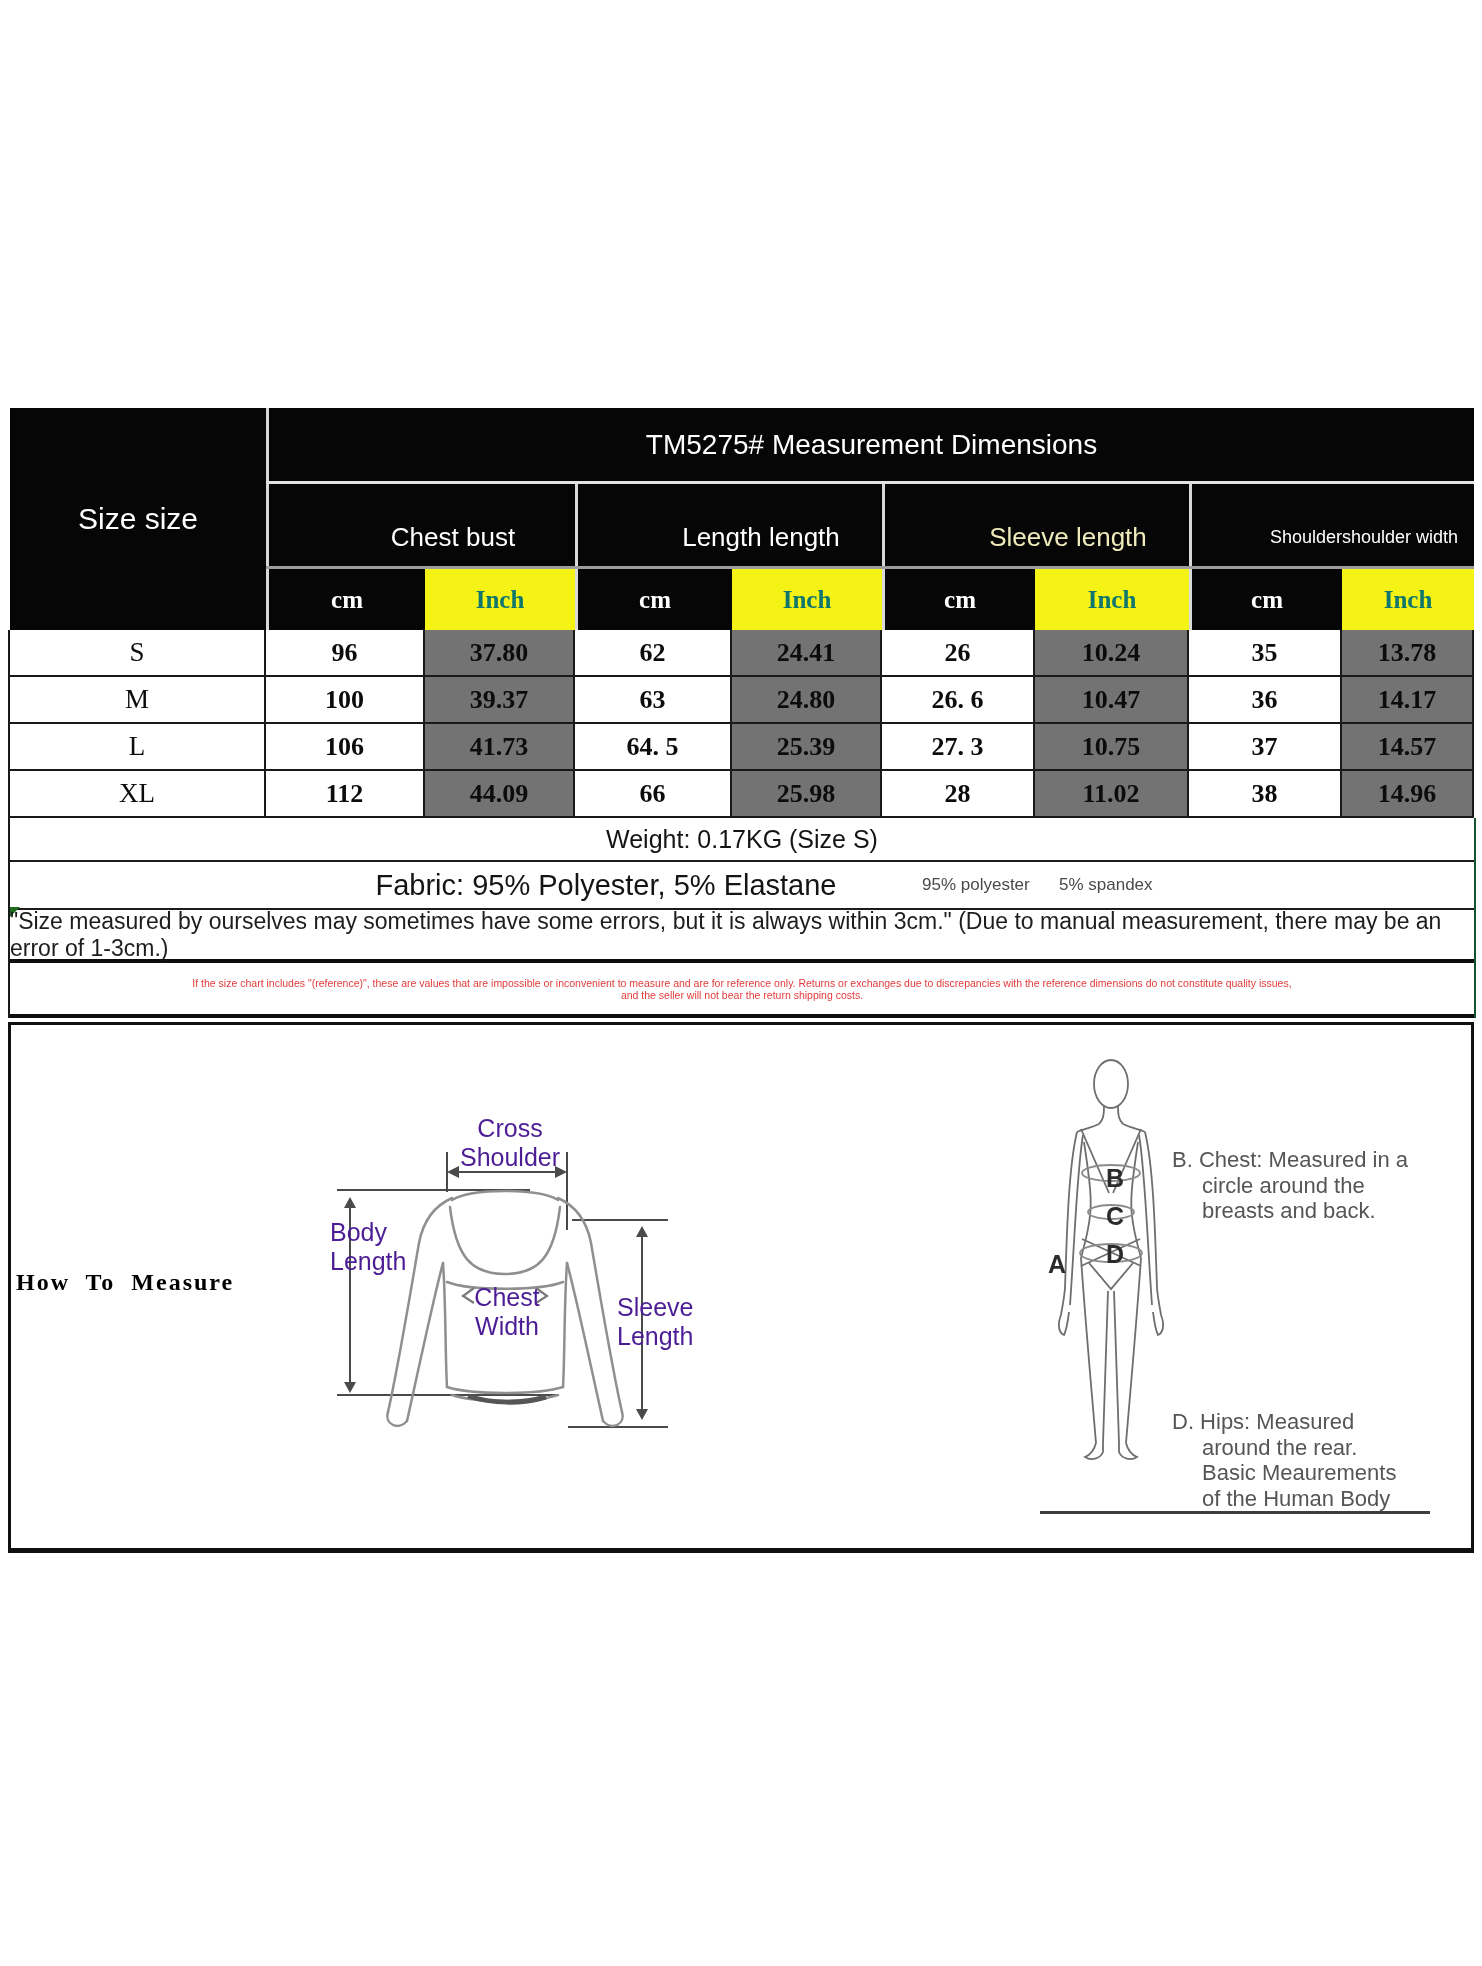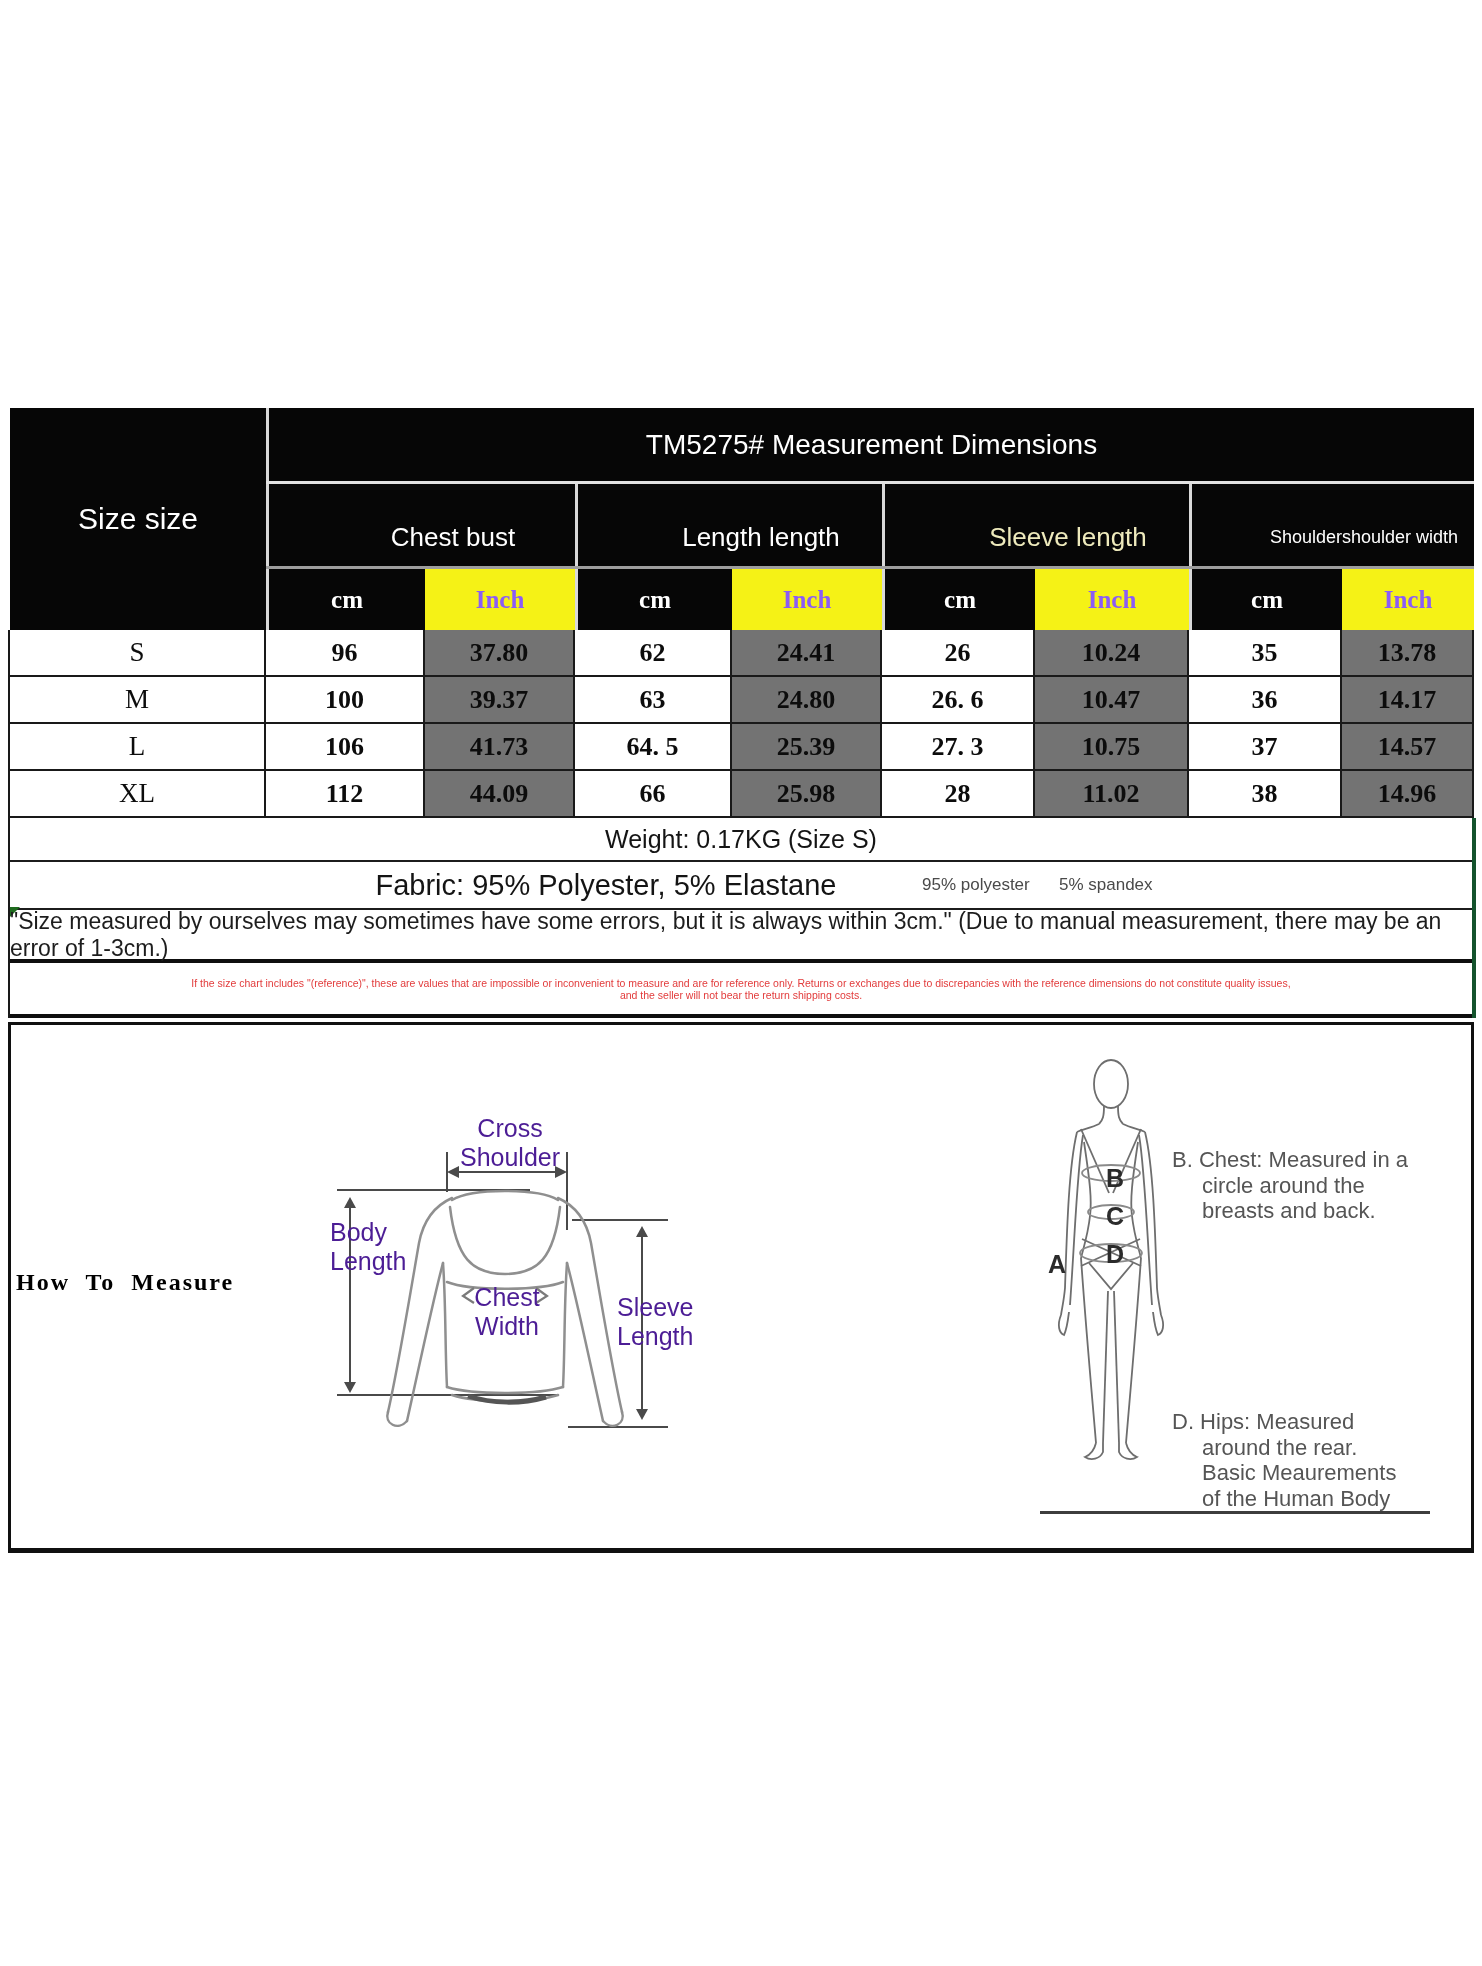--- a/index.html
+++ b/index.html
@@ -14,35 +14,35 @@
               align-items:center;justify-content:center;color:#fff;font-size:30px;font-weight:500;}
   .sep-v{position:absolute;width:3px;background:#d9d9d9;}
   .sep-h{position:absolute;height:3px;background:#e2e2e2;}
   .sep-h.gray{background:#9d9d9d;}
   .grp{position:absolute;top:76px;height:106px;display:flex;align-items:center;justify-content:center;
        color:#fff;font-size:26px;font-weight:400;padding-left:31px;}
   .grp.pale{color:#eeeabc;}
   .grp.small{font-size:18px;}
   .unit{position:absolute;top:161px;height:61px;display:flex;align-items:center;justify-content:center;
         font-family:"Liberation Serif",serif;font-weight:700;font-size:25px;color:#fff;}
-  .unit.yellow{background:#f5f216;color:#8b5cf6;}
+  .unit.yellow{background:#f5f216;color:#0f766e;}
 
   
   .data-grid{position:absolute;left:8px;top:630px;width:1464px;display:grid;
              grid-template-columns:256px 159px 150px 157px 150px 153px 154px 153px 132px;
              grid-auto-rows:47px;border-left:2px solid #191919;}
   .cell{box-sizing:border-box;border-right:2px solid #191919;border-bottom:2px solid #191919;
         display:flex;align-items:center;justify-content:center;background:#fff;
         font-family:"Liberation Serif",serif;font-size:26px;color:#0c0c0c;font-weight:700;}
   .cell.size{font-weight:500;font-size:27px;}
   .cell.yellow{background:#737373;}
 
   
   .info-rows{position:absolute;left:8px;top:818px;width:1468px;box-sizing:border-box;
-             border-left:2px solid #191919;border-right:4px solid #14532d;background:#fff;}
+             border-left:2px solid #191919;border-right:2px solid #14532d;background:#fff;}
   .irow{position:relative;box-sizing:border-box;display:flex;align-items:center;justify-content:center;}
   .row-weight{height:44px;border-bottom:2px solid #1c1c1c;font-size:25px;color:#141414;}
   .row-fabric{height:48px;border-bottom:2px solid #1c1c1c;}
   .fabric-main{position:absolute;left:0;top:0;bottom:0;width:1192px;display:flex;align-items:center;
                justify-content:center;font-size:29px;color:#141414;}
   .fabric-d1,.fabric-d2{position:absolute;top:0;bottom:0;display:flex;align-items:center;
                font-size:17px;color:#4a4a4a;}
   .fabric-d1{left:912px;} .fabric-d2{left:1049px;}
   .row-quote{height:53px;border-bottom:4px solid #0e0e0e;font-size:23px;font-weight:500;color:#1d1d1d;}
   .row-red{height:55px;border-bottom:4px solid #0e0e0e;}

